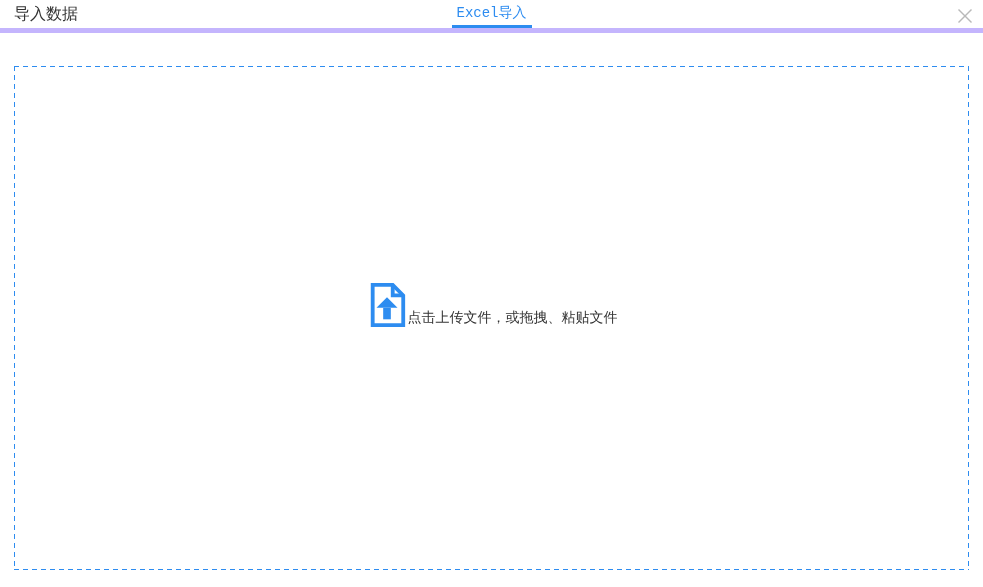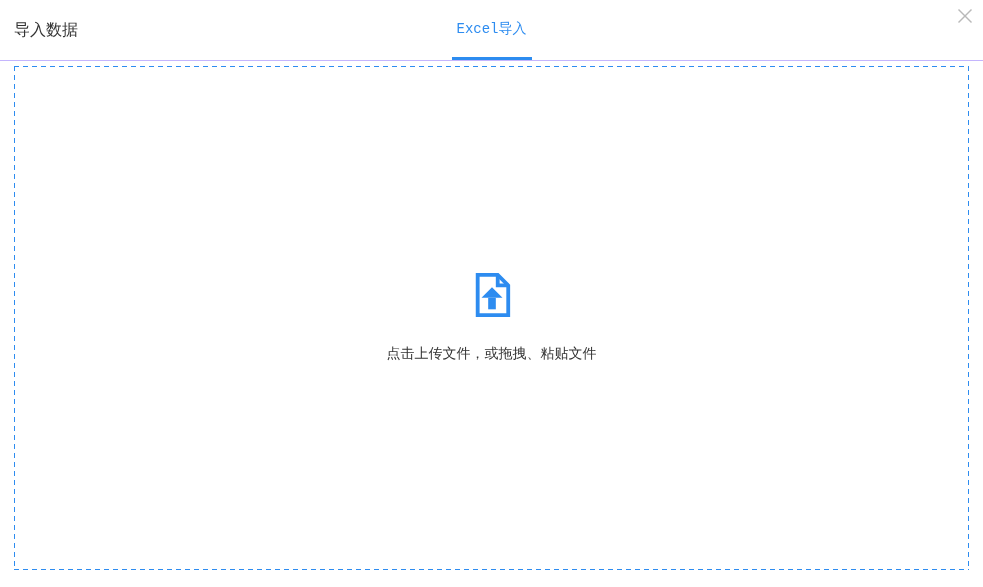--- a/index.html
+++ b/index.html
@@ -12,22 +12,22 @@
     position: relative;
     width: 983px;
     height: 587px;
     background: #ffffff;
     overflow: hidden;
     box-sizing: border-box;
   }
   
   .dialog-header {
     position: relative;
-    height: 61px;
-    border-bottom: 1px solid #c4b5fd;
+    height: 33px;
+    border-bottom: 5px solid #c4b5fd;
     box-sizing: border-box;
   }
   .dialog-title {
     position: absolute;
     left: 14px;
     top: 50%;
     transform: translateY(-50%);
     font-size: 16px;
     color: #333333;
     line-height: 1;
@@ -68,21 +68,20 @@
     display: block;
   }
   
   .upload-dropzone {
     position: absolute;
     left: 14px;
     right: 14px;
     top: 66px;
     bottom: 17px;
     display: flex;
-    flex-direction: column;
     align-items: center;
     justify-content: center;
     cursor: pointer;
     
     background-image:
       repeating-linear-gradient(to right,  #2d8cf0 0 5px, transparent 5px 9px),
       repeating-linear-gradient(to right,  #2d8cf0 0 5px, transparent 5px 9px),
       repeating-linear-gradient(to bottom, #2d8cf0 0 5px, transparent 5px 9px),
       repeating-linear-gradient(to bottom, #2d8cf0 0 5px, transparent 5px 9px);
     background-position: 0 0, 0 100%, 0 0, 100% 0;

